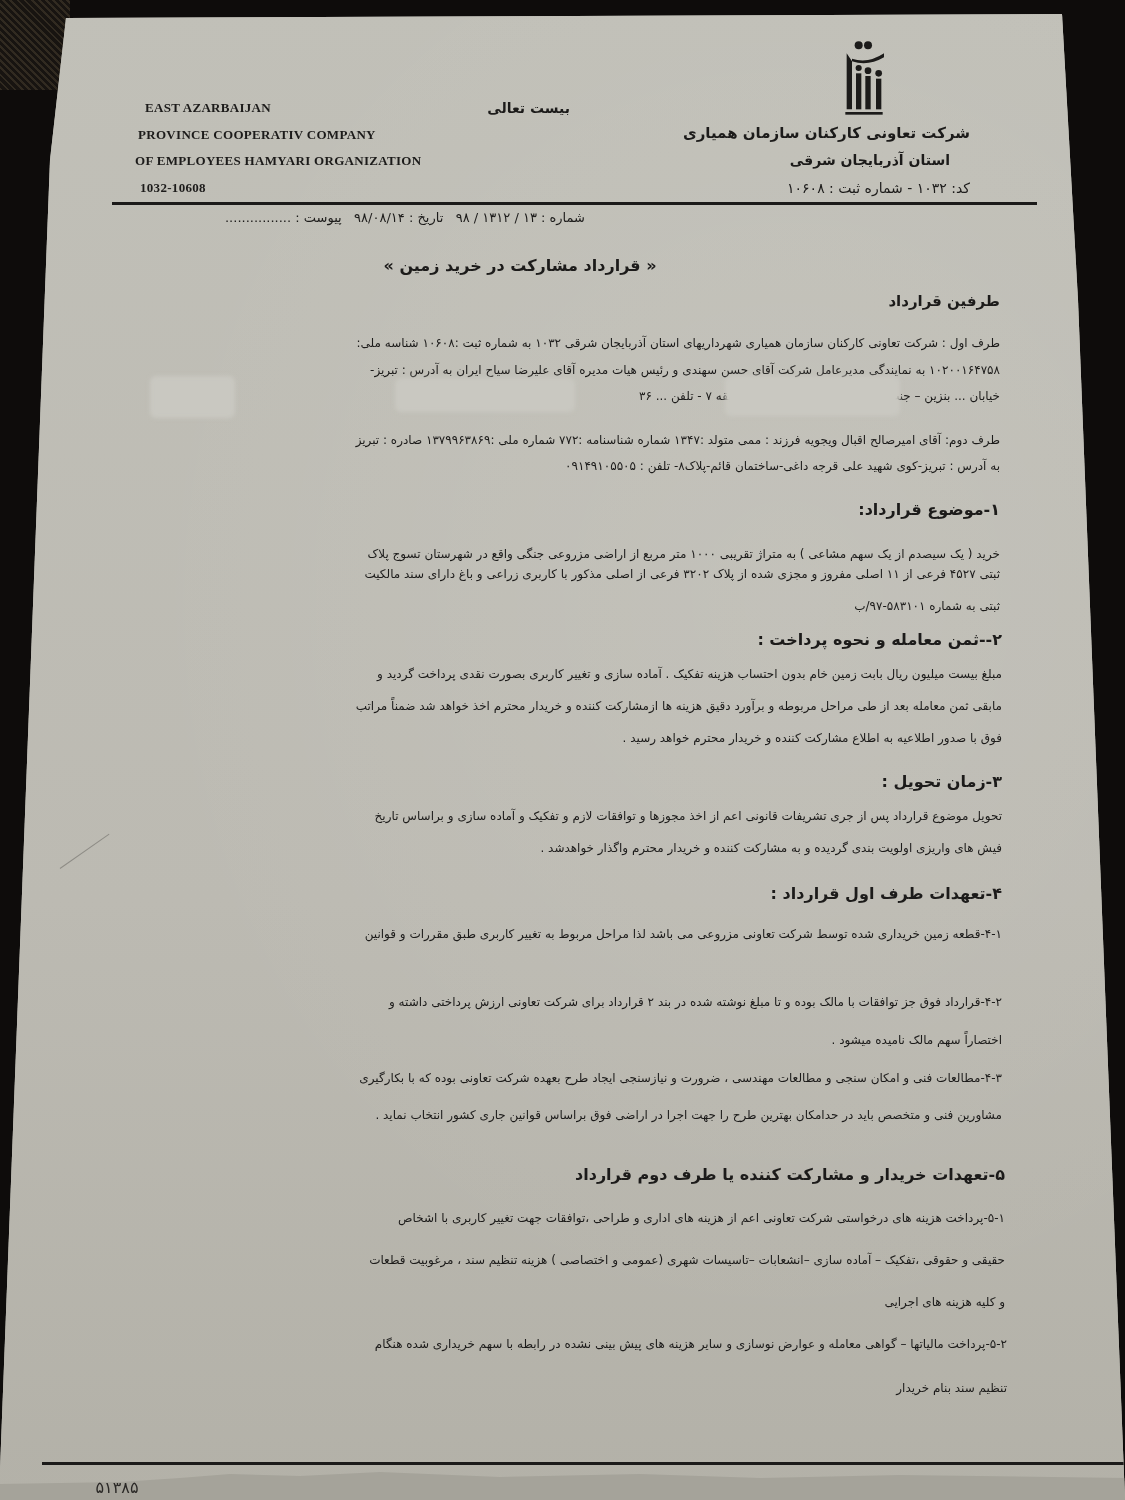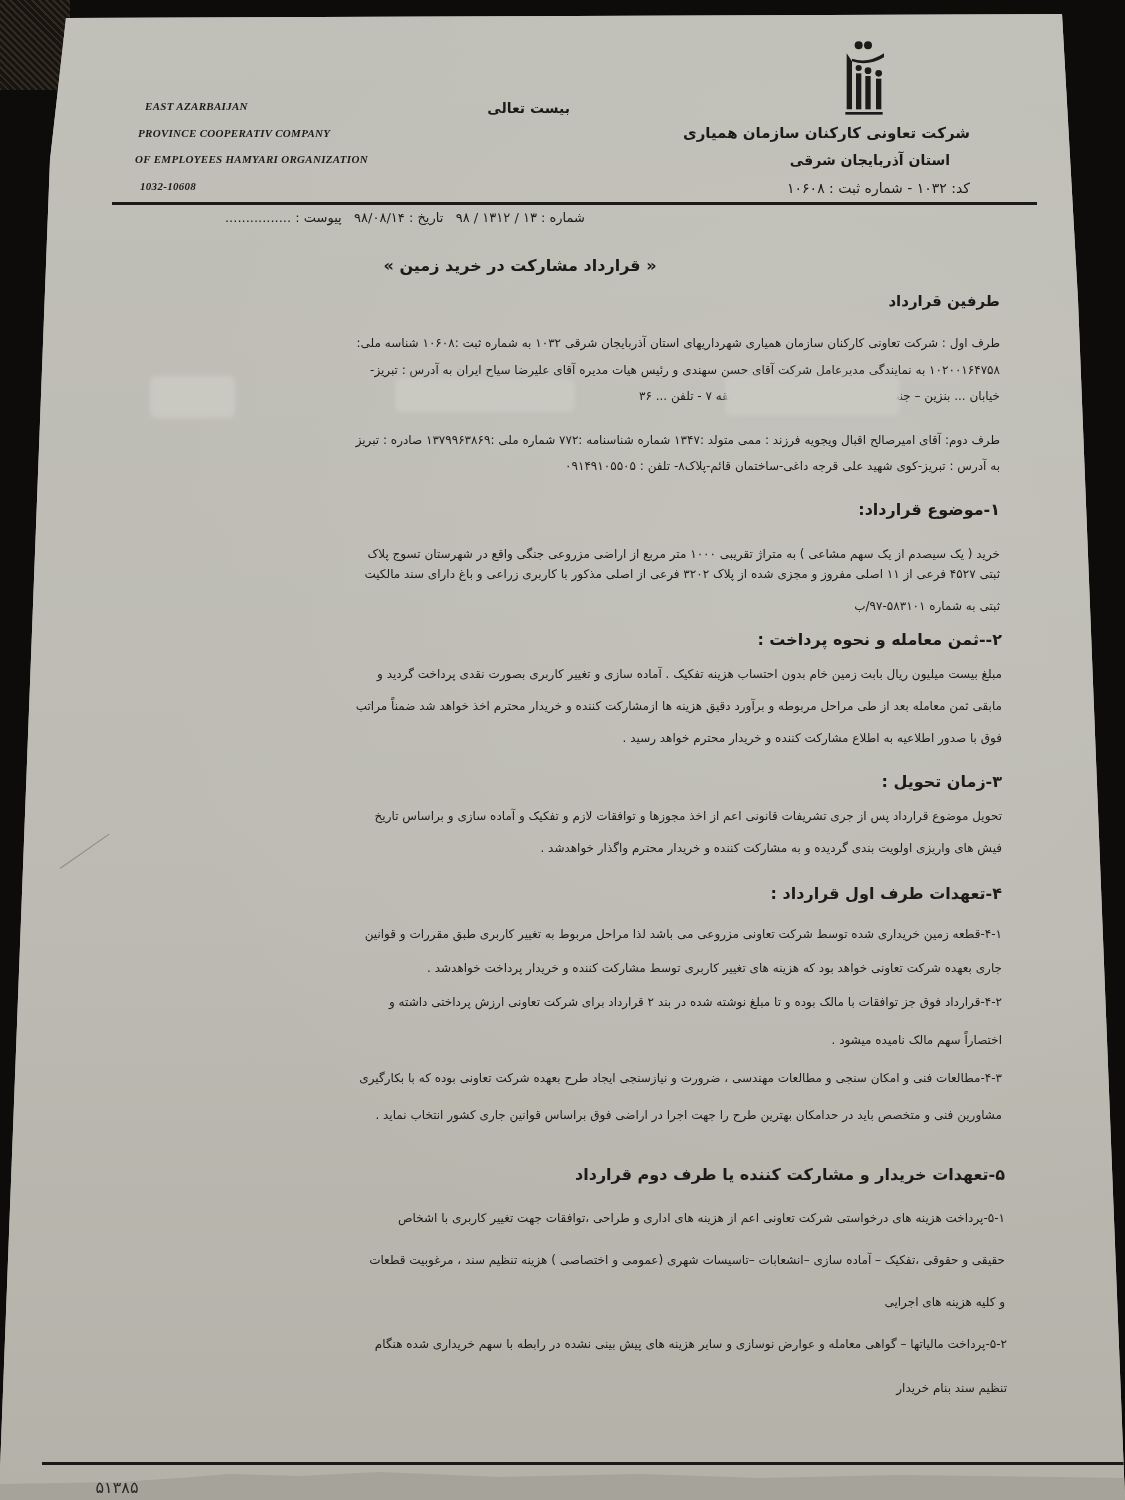--- a/index.html
+++ b/index.html
@@ -14,21 +14,21 @@
     }
     .paper {
       position:absolute; left:0; top:0; width:1125px; height:1500px;
       background:#bdbcb4;
       clip-path: polygon(66px 18px, 1062px 14px, 1078px 300px, 1125px 1500px, 0 1500px, 0 1470px, 50px 160px);
       background-image:
         radial-gradient(ellipse at 70% 40%, rgba(255,255,255,.08), rgba(0,0,0,0) 60%),
         linear-gradient(180deg,#c1c0b8 0%,#bcbab2 60%,#b3b1a8 100%);
     }
     .abs { position:absolute; }
-    .en { font-family:"Liberation Serif", serif; font-weight:bold; color:#1c1b1a; font-size:11px; letter-spacing:.3px;font-style:italic; }
+    .en { font-family:"Liberation Serif", serif; font-weight:bold; color:#1c1b1a; font-size:13px; letter-spacing:.3px; }
     .fa { font-family:"DejaVu Sans", sans-serif; color:#1c1b1a; direction:rtl; text-align:right; }
     .fa.b { font-weight:bold; }
     .logo { left:838px; top:40px; width:60px; height:80px; }
     .rule { background:#1b1a19; height:3px; }
     .body-line { font-size:12px; line-height:20px; white-space:nowrap; }
     .heading { font-size:16px; font-weight:bold; }
     .redact {
       position:absolute; background:#c9c8c1; filter:blur(2px); border-radius:6px;
     }
     .torn {
@@ -109,21 +109,20 @@
   <div class="abs fa body-line" style="left:80px; top:728px; width:922px;">فوق با صدور اطلاعیه به اطلاع مشارکت کننده و خریدار محترم خواهد رسید .</div>
 
   <div class="abs fa heading" style="left:600px; top:772px; width:402px;">۳-زمان تحویل :</div>
   <div class="abs fa body-line" style="left:80px; top:806px; width:922px;">تحویل موضوع قرارداد پس از جری تشریفات قانونی اعم از اخذ مجوزها و توافقات لازم و تفکیک و آماده سازی و براساس تاریخ</div>
   <div class="abs fa body-line" style="left:80px; top:838px; width:922px;">فیش های واریزی اولویت بندی گردیده و به مشارکت کننده و خریدار محترم واگذار خواهدشد .</div>
 
   <div class="pencil-mark"></div>
 
   <div class="abs fa heading" style="left:600px; top:884px; width:402px;">۴-تعهدات طرف اول قرارداد :</div>
   <div class="abs fa body-line" style="left:75px; top:924px; width:927px;">۴-۱-قطعه زمین خریداری شده توسط شرکت تعاونی مزروعی می باشد لذا مراحل مربوط به تغییر کاربری طبق مقررات و قوانین</div>
-  <div class="abs fa body-line" style="left:75px; top:958px; width:927px;">جاری بعهده شرکت تعاونی خواهد بود که هزینه های تغییر کاربری توسط مشارکت کننده و خریدار پرداخت خواهدشد .</div>
   <div class="abs fa body-line" style="left:75px; top:992px; width:927px;">۴-۲-قرارداد فوق جز توافقات با مالک بوده و تا مبلغ نوشته شده در بند ۲ قرارداد برای شرکت تعاونی ارزش پرداختی داشته و</div>
   <div class="abs fa body-line" style="left:75px; top:1030px; width:927px;">اختصاراً سهم مالک نامیده میشود .</div>
   <div class="abs fa body-line" style="left:75px; top:1068px; width:927px;">۴-۳-مطالعات فنی و امکان سنجی و مطالعات مهندسی ، ضرورت و نیازسنجی ایجاد طرح بعهده شرکت تعاونی بوده که با بکارگیری</div>
   <div class="abs fa body-line" style="left:75px; top:1105px; width:927px;">مشاورین فنی و متخصص باید در حدامکان بهترین طرح را جهت اجرا در اراضی فوق براساس قوانین جاری کشور انتخاب نماید .</div>
 
   <div class="abs fa heading" style="left:550px; top:1165px; width:455px;">۵-تعهدات خریدار و مشارکت کننده یا طرف دوم قرارداد</div>
   <div class="abs fa body-line" style="left:65px; top:1208px; width:940px;">۵-۱-پرداخت هزینه های درخواستی شرکت تعاونی اعم از هزینه های اداری و طراحی ،توافقات جهت تغییر کاربری با اشخاص</div>
   <div class="abs fa body-line" style="left:65px; top:1250px; width:940px;">حقیقی و حقوقی ،تفکیک – آماده سازی –انشعابات –تاسیسات شهری (عمومی و اختصاصی ) هزینه تنظیم سند ، مرغوبیت قطعات</div>
   <div class="abs fa body-line" style="left:65px; top:1292px; width:940px;">و کلیه هزینه های اجرایی</div>
   <div class="abs fa body-line" style="left:55px; top:1334px; width:952px;">۵-۲-پرداخت مالیاتها – گواهی معامله و عوارض نوسازی و سایر هزینه های پیش بینی نشده در رابطه با سهم خریداری شده هنگام</div>

